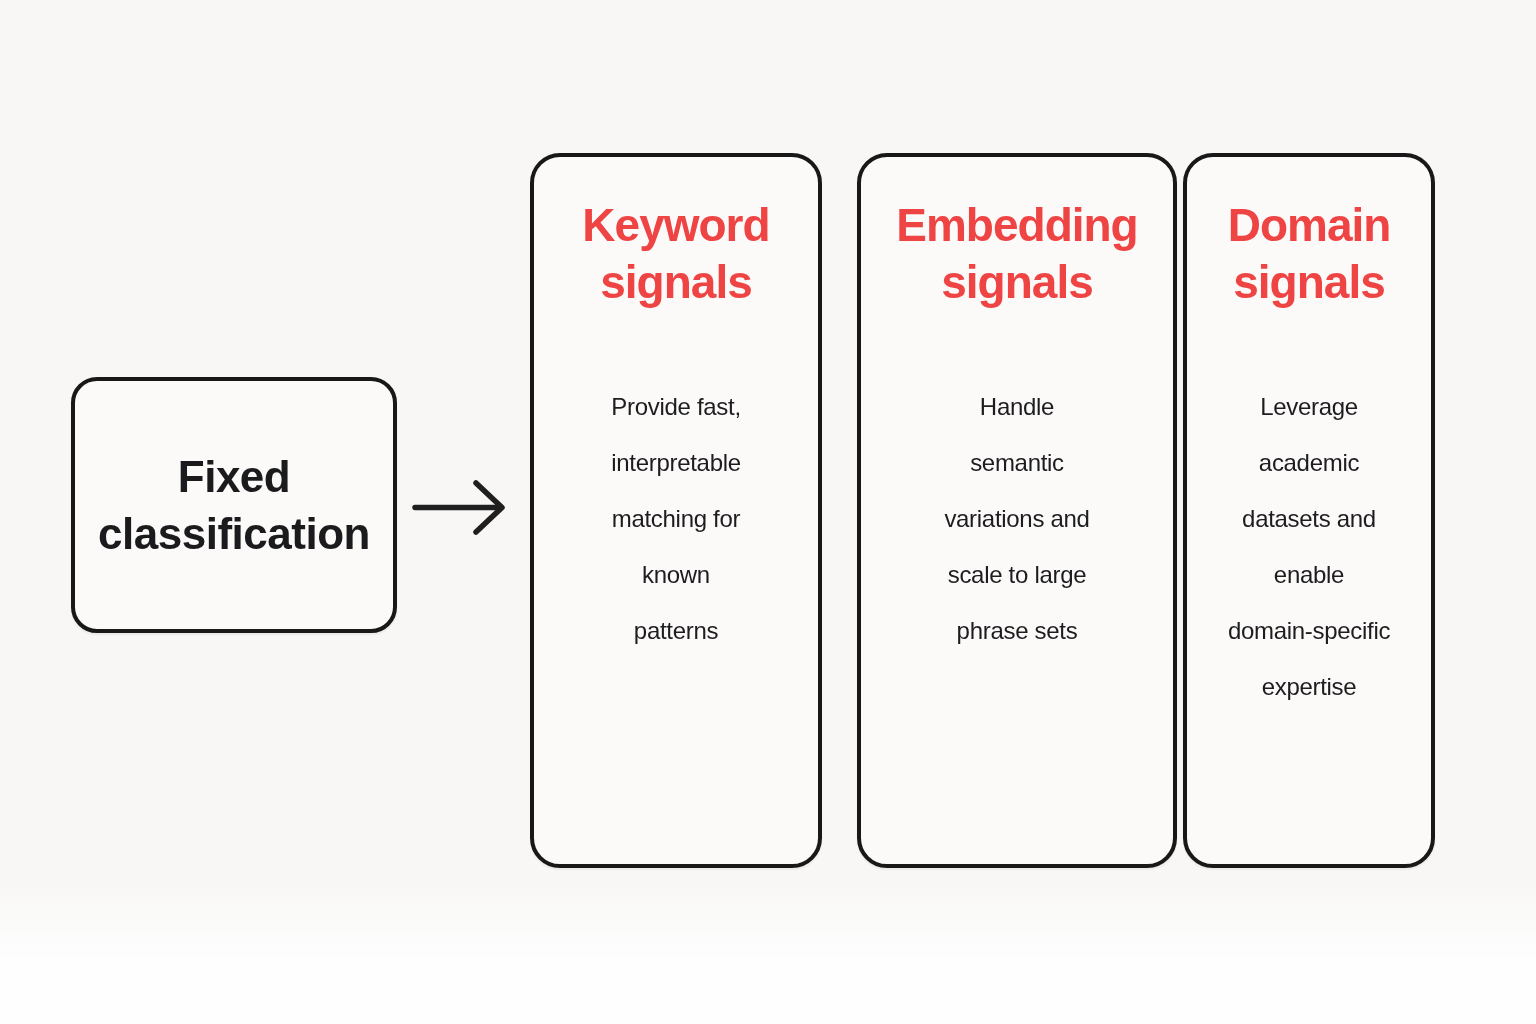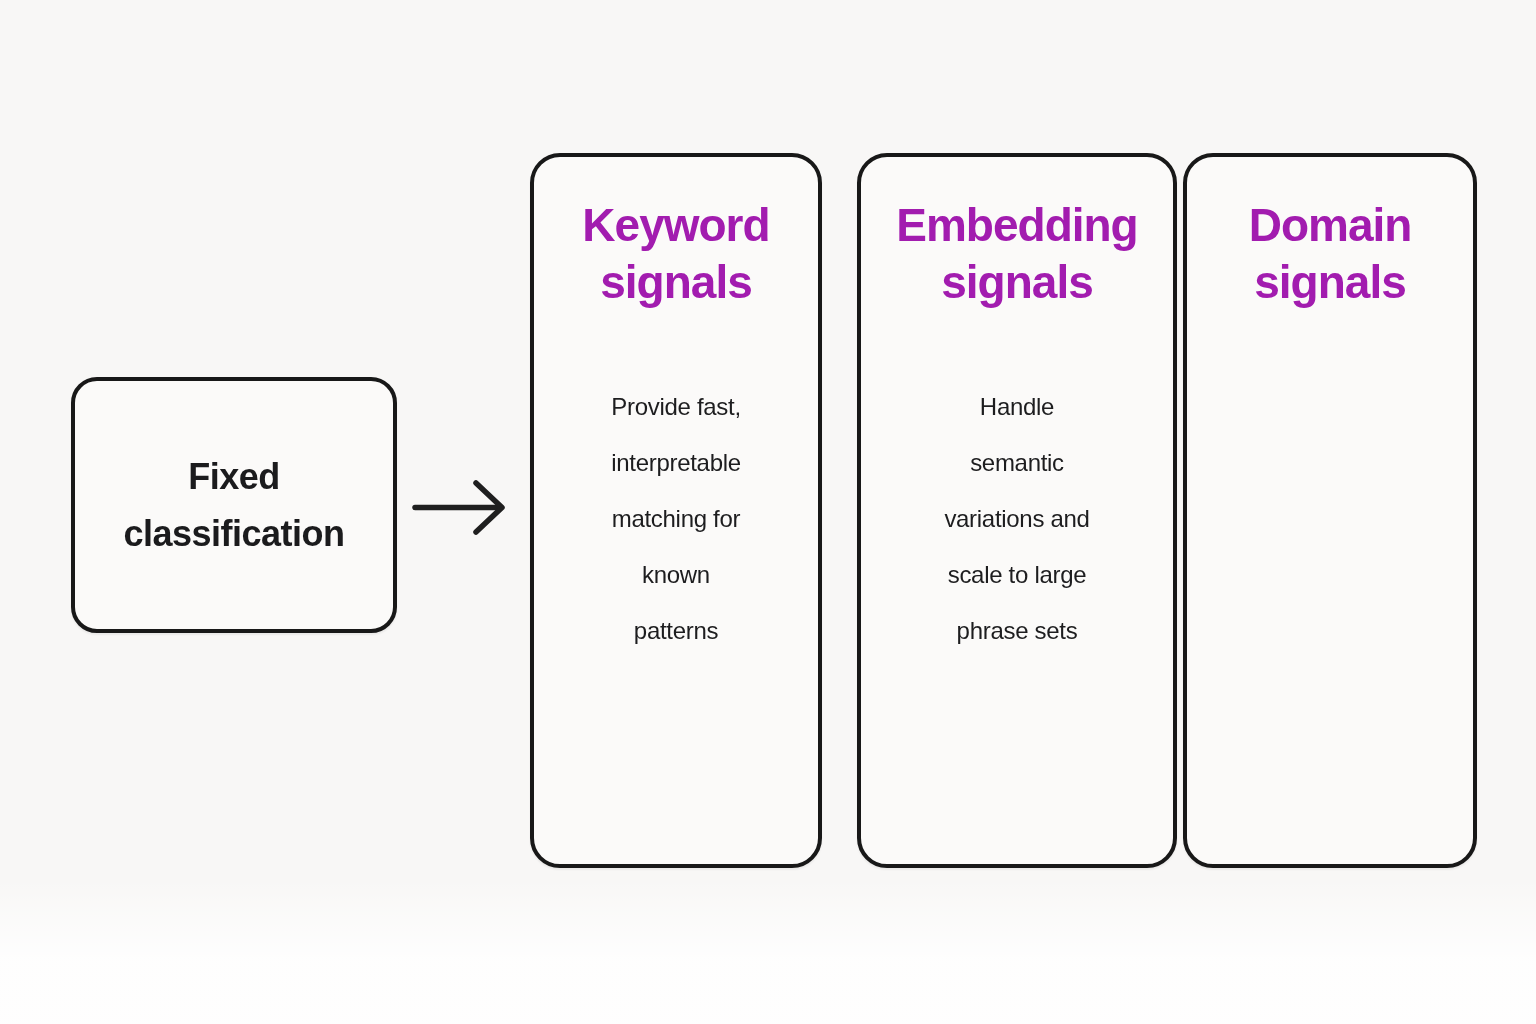--- a/index.html
+++ b/index.html
@@ -36,21 +36,21 @@
     box-sizing: border-box;
     border: 4px solid #181818;
     border-radius: 26px;
     background: #fbfaf9;
     display: flex;
     align-items: center;
     justify-content: center;
     box-shadow: 0 2px 2px rgba(0,0,0,0.06);
   }
   .node-label {
-    font-size: 36px;
+    font-size: 44px;
     font-weight: 700;
     line-height: 57px;
     letter-spacing: -0.5px;
     text-align: center;
     white-space: pre-line;
     color: #1b1b1d;
   }
   .arrow {
     position: absolute;
     left: 412px;
@@ -65,29 +65,29 @@
     box-sizing: border-box;
     border: 4px solid #181818;
     border-radius: 30px;
     background: #fbfaf9;
     padding: 40px 14px 0 14px;
     text-align: center;
     box-shadow: 0 2px 2px rgba(0,0,0,0.06);
   }
   .col1 { left: 530px;  width: 292px; }
   .col2 { left: 857px;  width: 320px; }
-  .col3 { left: 1183px; width: 294px; }
+  .col3 { left: 1183px; width: 252px; }
   .col-title {
     margin: 0;
     font-size: 46px;
     font-weight: 700;
     line-height: 57px;
     letter-spacing: -1px;
     white-space: pre-line;
-    color: #a21caf;
+    color: #ef4444;
   }
   .col-desc {
     margin: 68px 0 0 0;
     font-size: 24px;
     font-weight: 400;
     line-height: 56px;
     letter-spacing: -0.3px;
     white-space: pre-line;
     color: #1d1d1f;
   }
@@ -125,17 +125,23 @@
     <p class="col-desc">Handle
 semantic
 variations and
 scale to large
 phrase sets</p>
   </div>
 
   <div class="col col3">
     <h2 class="col-title">Domain
 signals</h2>
+    <p class="col-desc">Leverage
+academic
+datasets and
+enable
+domain-specific
+expertise</p>
   </div>
 
   <div class="white-fade"></div>
 
 </div>
 
 </body></html>

